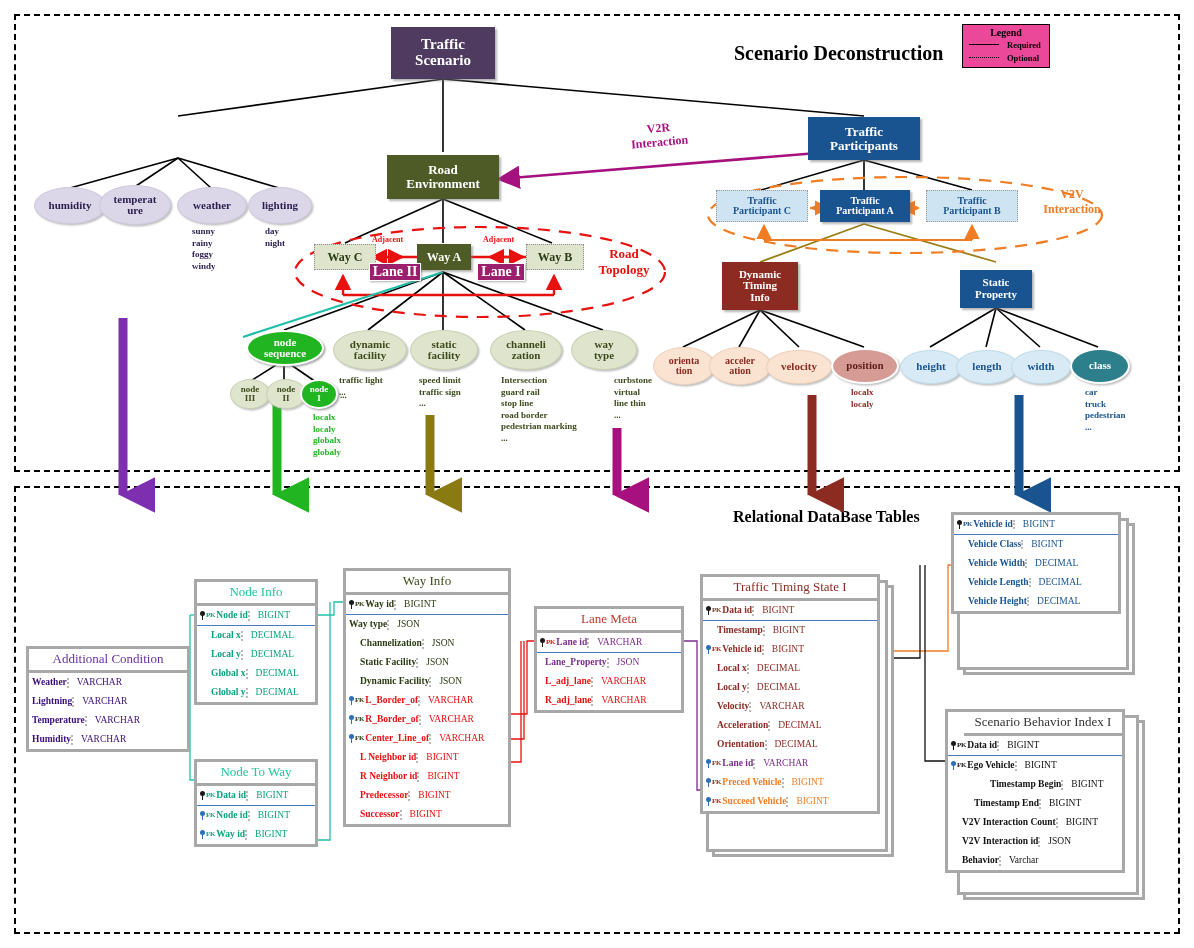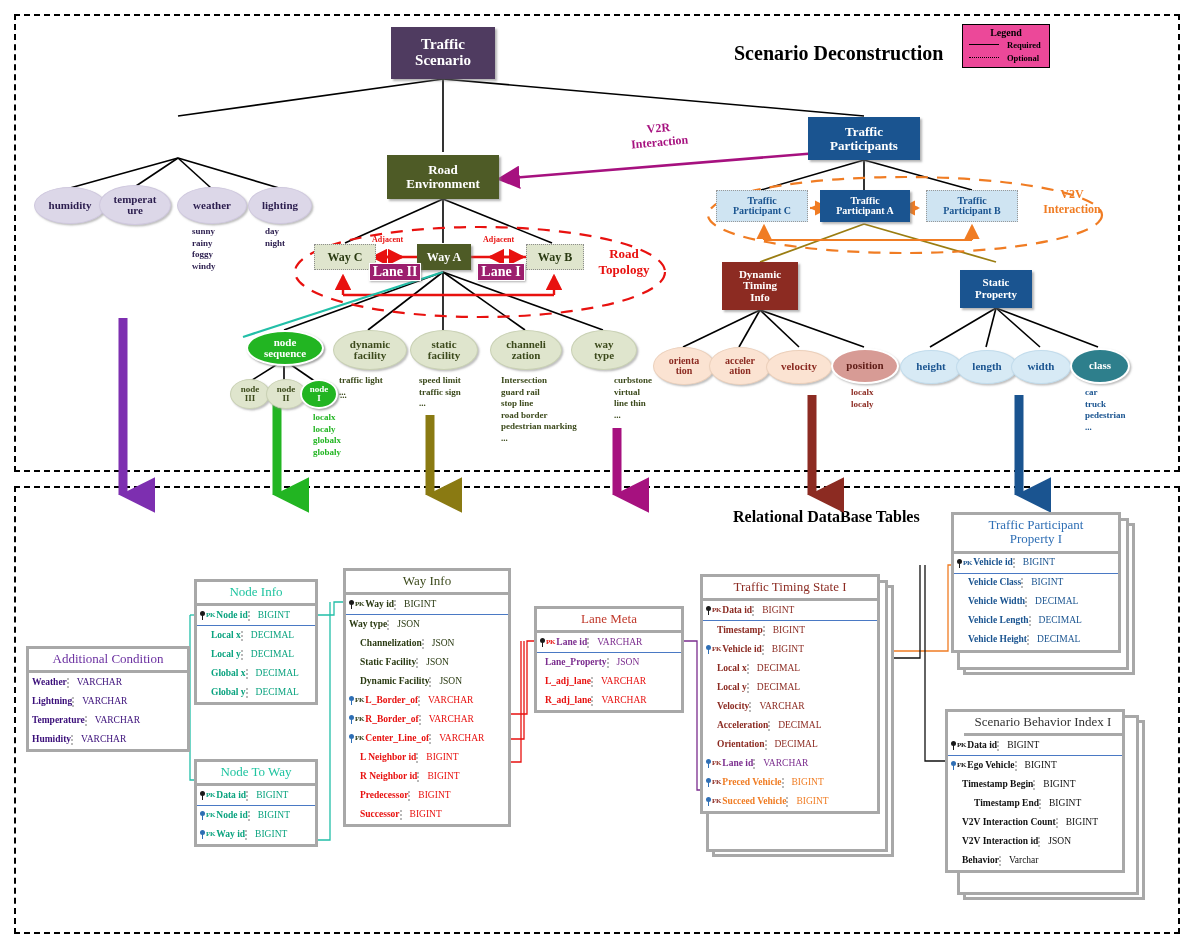--- a/index.html
+++ b/index.html
@@ -704,24 +704,20 @@
       <span class="tc1">
           <span class="keyicon fk"></span>
           <span class="key">FK</span>
           <span class="c-orange">Succeed Vehicle</span>
         </span>
       <span class="tc2 c-orange">BIGINT</span>
     </div>
   </div>
 
   <div class="tbl t-nav" style="left:951px;top:512px;width:170px;">
-    <div class="thead">
-      <div>Traffic Participant</div>
-      <div>Property I</div>
-    </div>
     <div class="trow pkline">
       <span class="tc1">
           <span class="keyicon"></span>
           <span class="key">PK</span>
           <span>Vehicle id</span>
         </span>
       <span class="tc2">BIGINT</span>
     </div>
     <div class="trow">
       <span class="tc1" style="padding-left:14px;">
@@ -761,21 +757,21 @@
     </div>
     <div class="trow">
       <span class="tc1">
           <span class="keyicon fk"></span>
           <span class="key">FK</span>
           <span>Ego Vehicle</span>
         </span>
       <span class="tc2">BIGINT</span>
     </div>
     <div class="trow">
-      <span class="tc1" style="padding-left:14px;">
+      <span class="tc1" style="padding-left:14px;margin-left:28px;">
           <span>Timestamp Begin</span>
         </span>
       <span class="tc2">BIGINT</span>
     </div>
     <div class="trow">
       <span class="tc1" style="padding-left:26px;">
           <span>Timestamp End</span>
         </span>
       <span class="tc2">BIGINT</span>
     </div>

